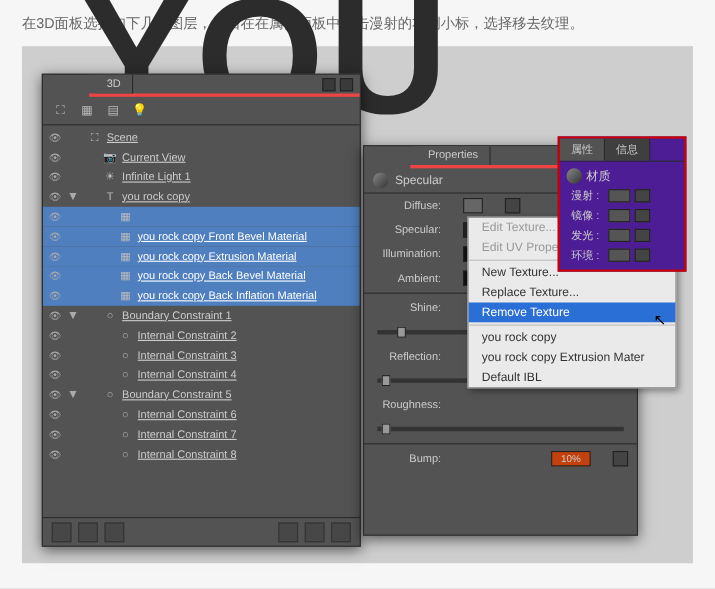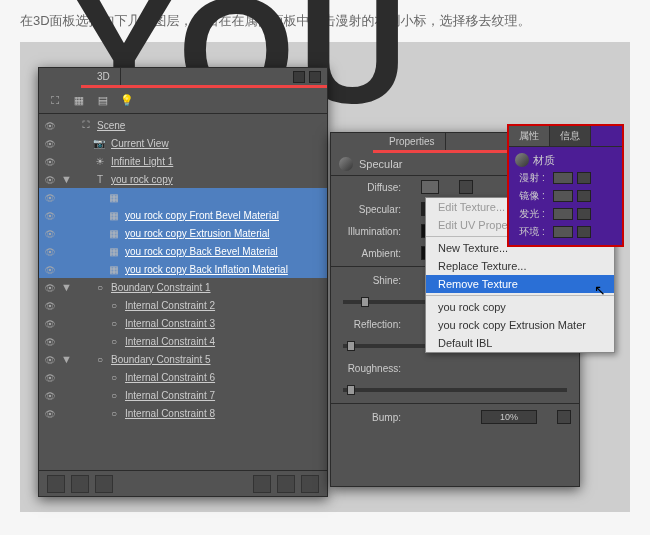--- a/index.html
+++ b/index.html
@@ -39,21 +39,21 @@
   .pprop{left:310px;top:90px;width:250px;height:355px;}
   .crumb{display:flex;align-items:center;gap:6px;padding:4px 8px;border-bottom:1px solid #2b2b2b;}
   .sphere{width:14px;height:14px;border-radius:50%;background:linear-gradient(135deg,#888,#333);}
   .proprow{display:flex;align-items:center;height:22px;padding:0 8px;gap:20px;}
   .plabel{width:62px;text-align:right;font-size:10px;color:#ccc;}
   .swatch{width:18px;height:14px;background:#666;border:1px solid #222;}
   .tex{width:14px;height:14px;background:#444;border:1px solid #222;}
   .sep{height:1px;background:#2b2b2b;margin:2px 0;}
   .slider{flex:1;height:4px;background:#333;position:relative;margin:0 4px;}
   .slider-thumb{position:absolute;top:-3px;width:8px;height:10px;background:#999;border:1px solid #222;}
-  .pct{width:56px;height:14px;background:#404040;border:1px solid #222;font-size:9px;display:flex;align-items:center;justify-content:center;}
+  .pct{width:36px;height:14px;background:#c2410c;border:1px solid #222;font-size:9px;display:flex;align-items:center;justify-content:center;}
   
   
   .ctxmenu{position:absolute;left:405px;top:155px;width:190px;background:#eaeaea;border:1px solid #888;box-shadow:2px 2px 6px rgba(0,0,0,.4);color:#333;font-size:11px;}
   .ctxmenu .item{padding:3px 12px;}
   .ctxmenu .item.dis{color:#999;}
   .ctxmenu .item.hl{background:#2a6fd6;color:#fff;}
   .ctxmenu hr{border:none;border-top:1px solid #bbb;margin:2px 0;}
   .cursor{position:absolute;left:574px;top:240px;font-size:14px;color:#000;pointer-events:none;}
   
   

